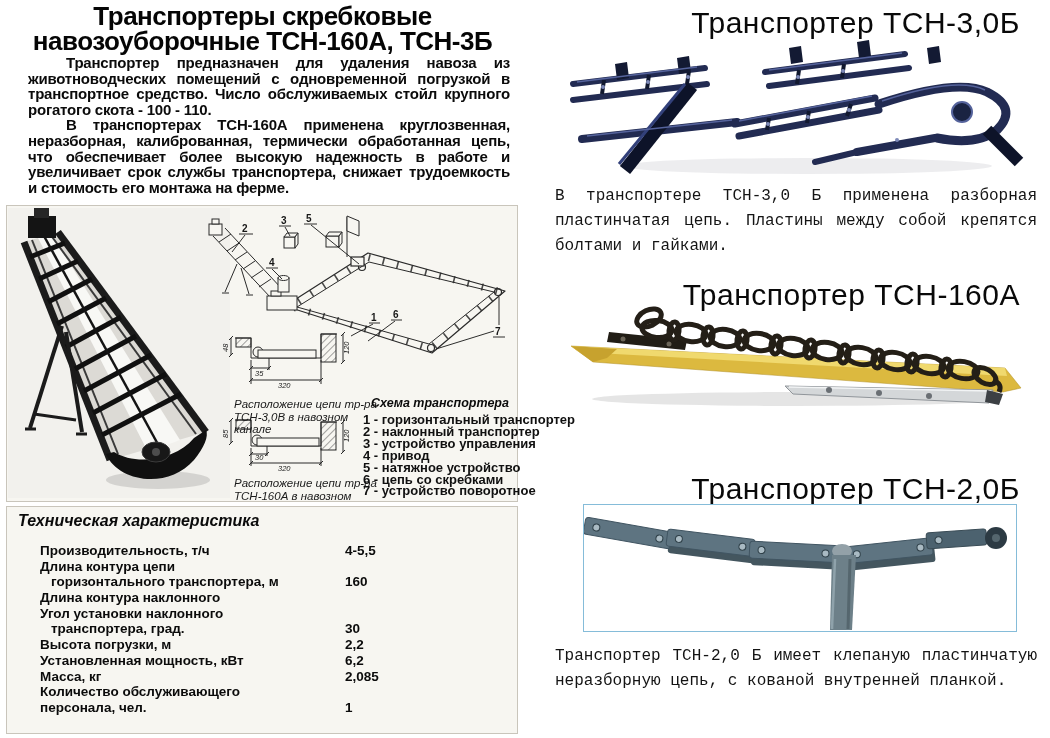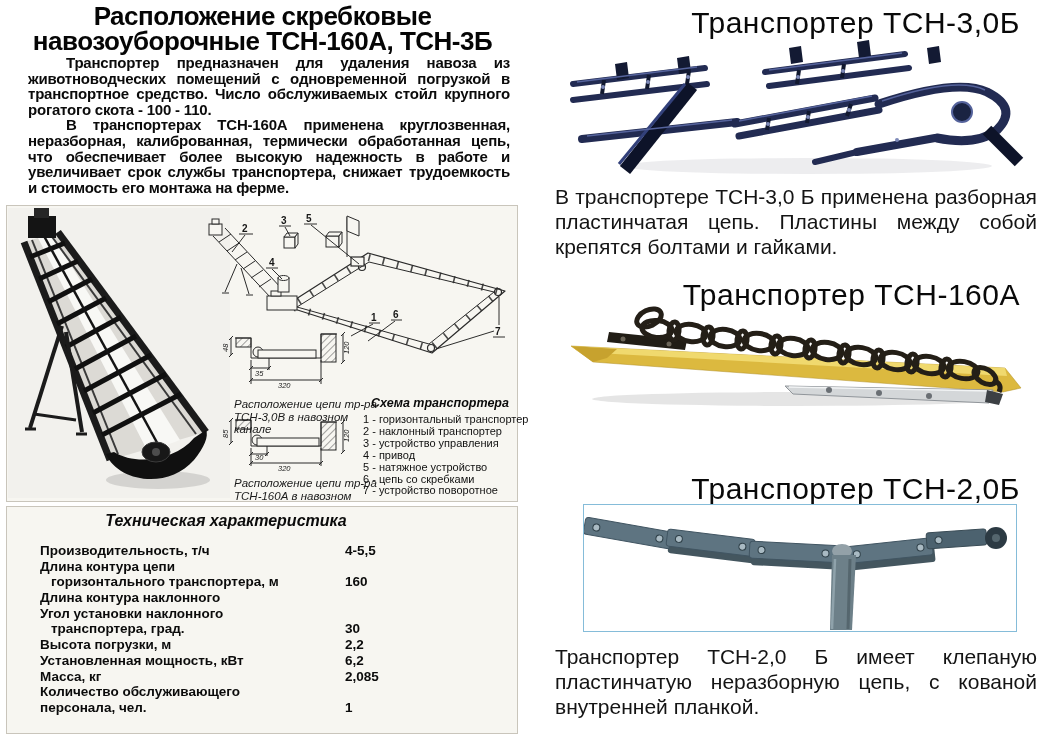--- a/index.html
+++ b/index.html
@@ -10,45 +10,45 @@
   .l-title{left:0;top:4px;width:525px;text-align:center;font-weight:800;
            font-size:26px;line-height:25px;letter-spacing:-0.5px;color:#050505;}
   .l-paras{left:28px;top:55px;width:482px;font-size:15px;font-weight:700;
            line-height:15.6px;text-align:justify;letter-spacing:-0.2px;}
   .l-paras p{margin:0;text-indent:38px;}
   .panel{background:#f7f6f1;border:1px solid #c9c5bb;box-sizing:border-box;}
   .draw-panel{left:6px;top:205px;width:512px;height:297px;}
   .table-panel{left:6px;top:506px;width:512px;height:228px;}
   .caption{font-style:italic;font-size:11.5px;line-height:12.5px;color:#1a1a1a;margin-top:8px;}
   .scheme-title{font-style:italic;font-weight:700;font-size:12.5px;text-align:center;}
-  .legend{font-size:11px;line-height:11.9px;color:#101010;}
+  .legend{font-size:13px;line-height:11.9px;color:#101010;font-weight:bold;}
   .legend div{white-space:nowrap;}
-  .tbl-title{left:6px;top:512px;width:440px;text-align:center;font-style:italic;
+  .tbl-title{left:18px;top:512px;width:440px;text-align:left;font-style:italic;
              font-weight:700;font-size:16px;}
   .tbl-rows{left:40px;top:543px;width:470px;font-size:13.5px;font-weight:700;line-height:15.7px;}
   .tbl-row{position:relative;height:15.7px;white-space:nowrap;}
   .tbl-row .lab{display:inline-block;}
   .tbl-row.ind .lab{padding-left:11px;}
   .tbl-row .val{position:absolute;left:305px;top:0;}
   
   .r-title{left:545px;width:475px;text-align:right;font-size:30px;font-weight:400;
            letter-spacing:0.5px;color:#090909;}
-  .r-text{left:555px;width:482px;font-family:Liberation Sans, sans-serif;font-size:21px;
+  .r-text{left:555px;width:482px;font-family:Liberation Mono, monospace;font-size:16px;
           line-height:25px;text-align:justify;color:#141414;}
   .photo3-frame{left:583px;top:504px;width:434px;height:128px;border:1.5px solid #85bcd9;
                 box-sizing:border-box;background:#ffffff;}
   svg text{font-family:"Liberation Sans",sans-serif;}
 </style>
 </head>
 <body>
 
 <div class="page">
 
   <div class="abs l-title">
-    <div>Расположение скребковые</div>
+    <div>Транспортеры скребковые</div>
     <div>навозоуборочные ТСН-160А, ТСН-3Б</div>
   </div>
 
   <div class="abs l-paras">
     <p>Транспортер предназначен для удаления навоза из животноводческих помещений с одновременной погрузкой в транспортное средство. Число обслуживаемых стойл крупного рогатого скота - 100 - 110.</p>
     <p>В транспортерах ТСН-160А применена круглозвенная, неразборная, калиброванная, термически обработанная цепь, что обеспечивает более высокую надежность в работе и увеличивает срок службы транспортера, снижает трудоемкость и стоимость его монтажа на ферме.</p>
   </div>
 
   <div class="abs panel draw-panel"></div>
 

